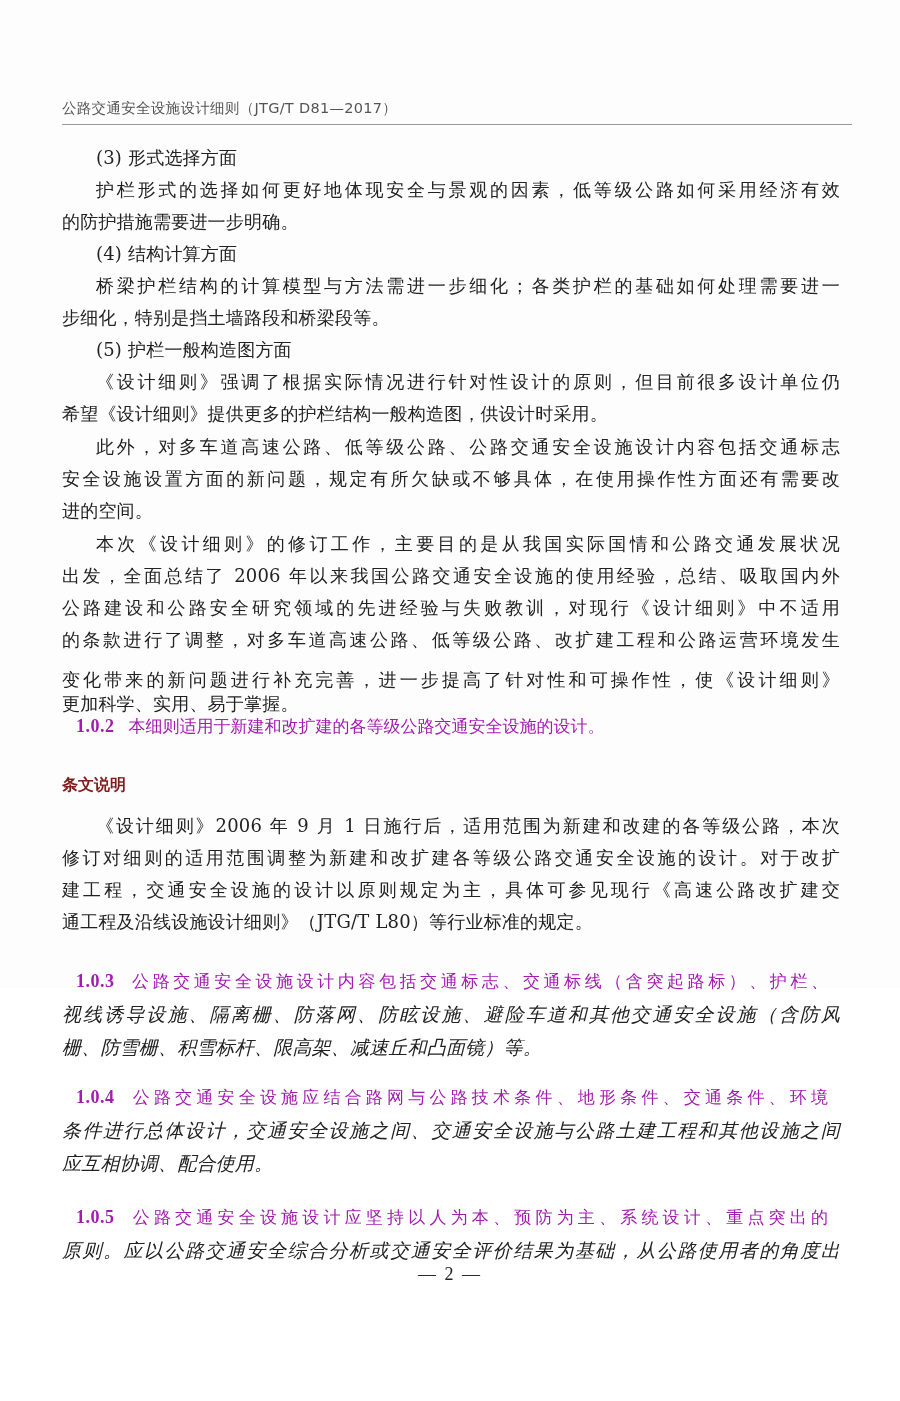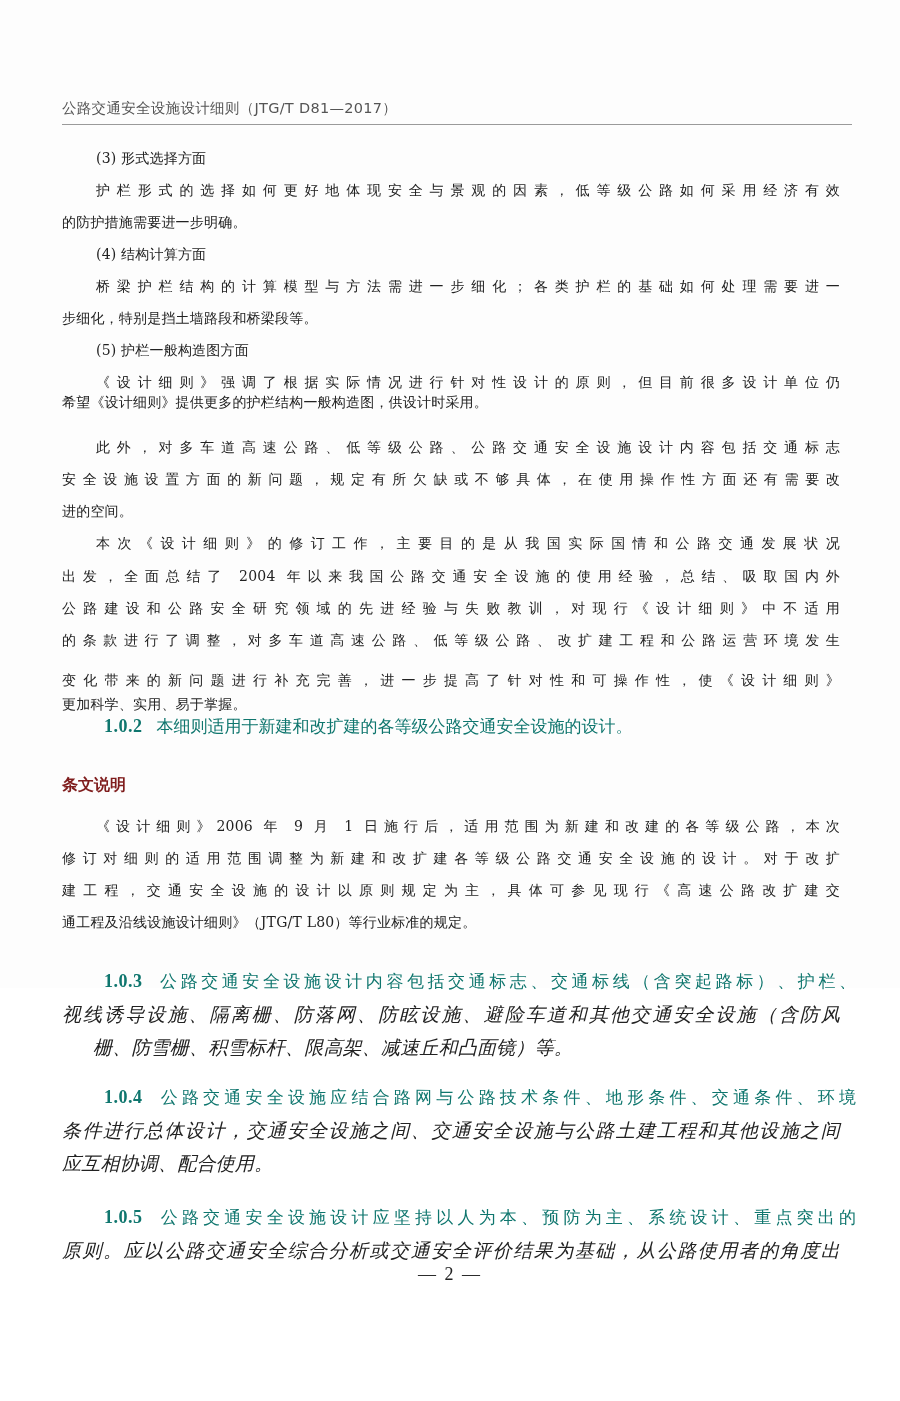--- a/index.html
+++ b/index.html
@@ -36,21 +36,21 @@
       left: 62px;
       top: 124px;
       width: 790px;
       height: 1px;
       background: #9a9a9a;
     }
     .line {
       position: absolute;
       left: 62px;
       width: 778px;
-      font-size: 14px;
+      font-size: 18px;
       line-height: 28px;
       white-space: nowrap;
       letter-spacing: 0.2px;
       color: #222;
     }
     .line.indent { left: 96px; }
     .line.justify {
       text-align: justify;
       text-align-last: justify;
     }
@@ -62,27 +62,27 @@
     }
     .clause-num {
       font-family: "Liberation Serif", "DejaVu Serif", serif;
       font-weight: bold;
       font-size: 18px;
       margin-right: 14px;
       letter-spacing: 0.5px;
     }
     .clause-lead {
       position: absolute;
-      left: 104px;
+      left: 76px;
       width: 752px;
       font-family: "DejaVu Sans", "Liberation Sans", sans-serif;
       font-size: 17px;
       line-height: 28px;
       white-space: nowrap;
-      color: #0f766e;
+      color: #a21caf;
     }
     .clause-lead.justify {
       text-align: justify;
       text-align-last: justify;
     }
     .section-label {
       position: absolute;
       left: 62px;
       font-size: 16px;
       font-weight: bold;
@@ -111,48 +111,48 @@
   <div class="line indent" style="top:144px;">(3) 形式选择方面</div>
   <div class="line indent justify" style="top:176px;">护栏形式的选择如何更好地体现安全与景观的因素，低等级公路如何采用经济有效</div>
   <div class="line" style="top:208px;">的防护措施需要进一步明确。</div>
 
   <div class="line indent" style="top:240px;">(4) 结构计算方面</div>
   <div class="line indent justify" style="top:272px;">桥梁护栏结构的计算模型与方法需进一步细化；各类护栏的基础如何处理需要进一</div>
   <div class="line" style="top:304px;">步细化，特别是挡土墙路段和桥梁段等。</div>
 
   <div class="line indent" style="top:336px;">(5) 护栏一般构造图方面</div>
   <div class="line indent justify" style="top:368px;">《设计细则》强调了根据实际情况进行针对性设计的原则，但目前很多设计单位仍</div>
-  <div class="line" style="top:388px;">希望《设计细则》提供更多的护栏结构一般构造图，供设计时采用。</div>
+  <div class="line" style="top:400px;">希望《设计细则》提供更多的护栏结构一般构造图，供设计时采用。</div>
 
   <div class="line indent justify" style="top:433px;">此外，对多车道高速公路、低等级公路、公路交通安全设施设计内容包括交通标志</div>
   <div class="line justify" style="top:465px;">安全设施设置方面的新问题，规定有所欠缺或不够具体，在使用操作性方面还有需要改</div>
   <div class="line" style="top:497px;">进的空间。</div>
 
   <div class="line indent justify" style="top:506px;margin-top:24px;font-family:Liberation Serif, serif;">本次《设计细则》的修订工作，主要目的是从我国实际国情和公路交通发展状况</div>
-  <div class="line justify" style="top:562px;">出发，全面总结了 2004 年以来我国公路交通安全设施的使用经验，总结、吸取国内外</div>
+  <div class="line justify" style="top:562px;">出发，全面总结了 2006 年以来我国公路交通安全设施的使用经验，总结、吸取国内外</div>
   <div class="line justify" style="top:594px;">公路建设和公路安全研究领域的先进经验与失败教训，对现行《设计细则》中不适用</div>
   <div class="line justify" style="top:626px;">的条款进行了调整，对多车道高速公路、低等级公路、改扩建工程和公路运营环境发生</div>
   <div class="line justify" style="top:666px;">变化带来的新问题进行补充完善，进一步提高了针对性和可操作性，使《设计细则》</div>
   <div class="line" style="top:690px;">更加科学、实用、易于掌握。</div>
 
   <div class="clause-lead" style="top:712px;">
     <span class="clause-num">1.0.2</span><span>本细则适用于新建和改扩建的各等级公路交通安全设施的设计。</span>
   </div>
 
   <div class="section-label" style="top:775px;">条文说明</div>
   <div class="line indent justify" style="top:812px;">《设计细则》2006 年 9 月 1 日施行后，适用范围为新建和改建的各等级公路，本次</div>
   <div class="line justify" style="top:844px;">修订对细则的适用范围调整为新建和改扩建各等级公路交通安全设施的设计。对于改扩</div>
   <div class="line justify" style="top:876px;">建工程，交通安全设施的设计以原则规定为主，具体可参见现行《高速公路改扩建交</div>
   <div class="line" style="top:908px;">通工程及沿线设施设计细则》（JTG/T L80）等行业标准的规定。</div>
 
   <div class="clause-lead justify" style="top:967px;">
     <span class="clause-num">1.0.3</span><span>公路交通安全设施设计内容包括交通标志、交通标线（含突起路标）、护栏、</span>
   </div>
   <div class="line sans justify" style="top:1000px;">视线诱导设施、隔离栅、防落网、防眩设施、避险车道和其他交通安全设施（含防风</div>
-  <div class="line sans" style="top:1033px;margin-left:31px;">栅、防雪栅、积雪标杆、限高架、减速丘和凸面镜）等。</div>
+  <div class="line sans" style="top:1033px;">栅、防雪栅、积雪标杆、限高架、减速丘和凸面镜）等。</div>
 
   <div class="clause-lead justify" style="top:1083px;">
     <span class="clause-num">1.0.4</span><span>公路交通安全设施应结合路网与公路技术条件、地形条件、交通条件、环境</span>
   </div>
   <div class="line sans justify" style="top:1116px;">条件进行总体设计，交通安全设施之间、交通安全设施与公路土建工程和其他设施之间</div>
   <div class="line sans" style="top:1149px;">应互相协调、配合使用。</div>
 
   <div class="clause-lead justify" style="top:1203px;">
     <span class="clause-num">1.0.5</span><span>公路交通安全设施设计应坚持以人为本、预防为主、系统设计、重点突出的</span>
   </div>

